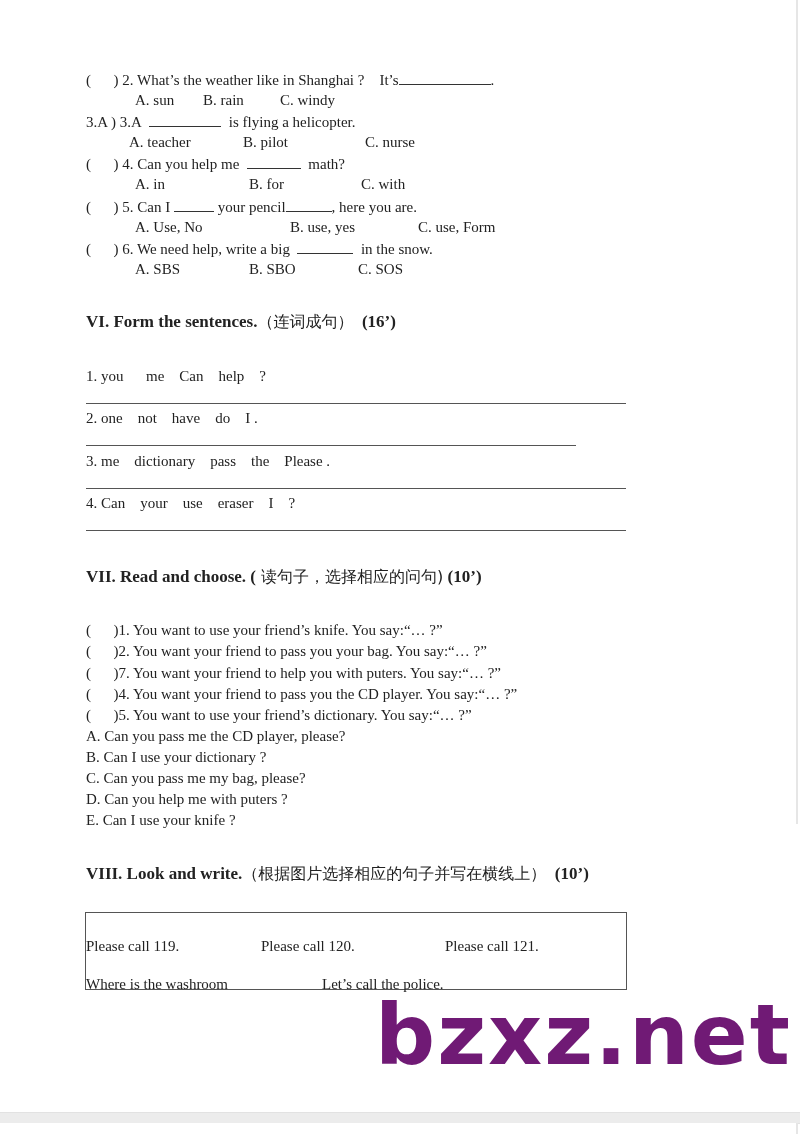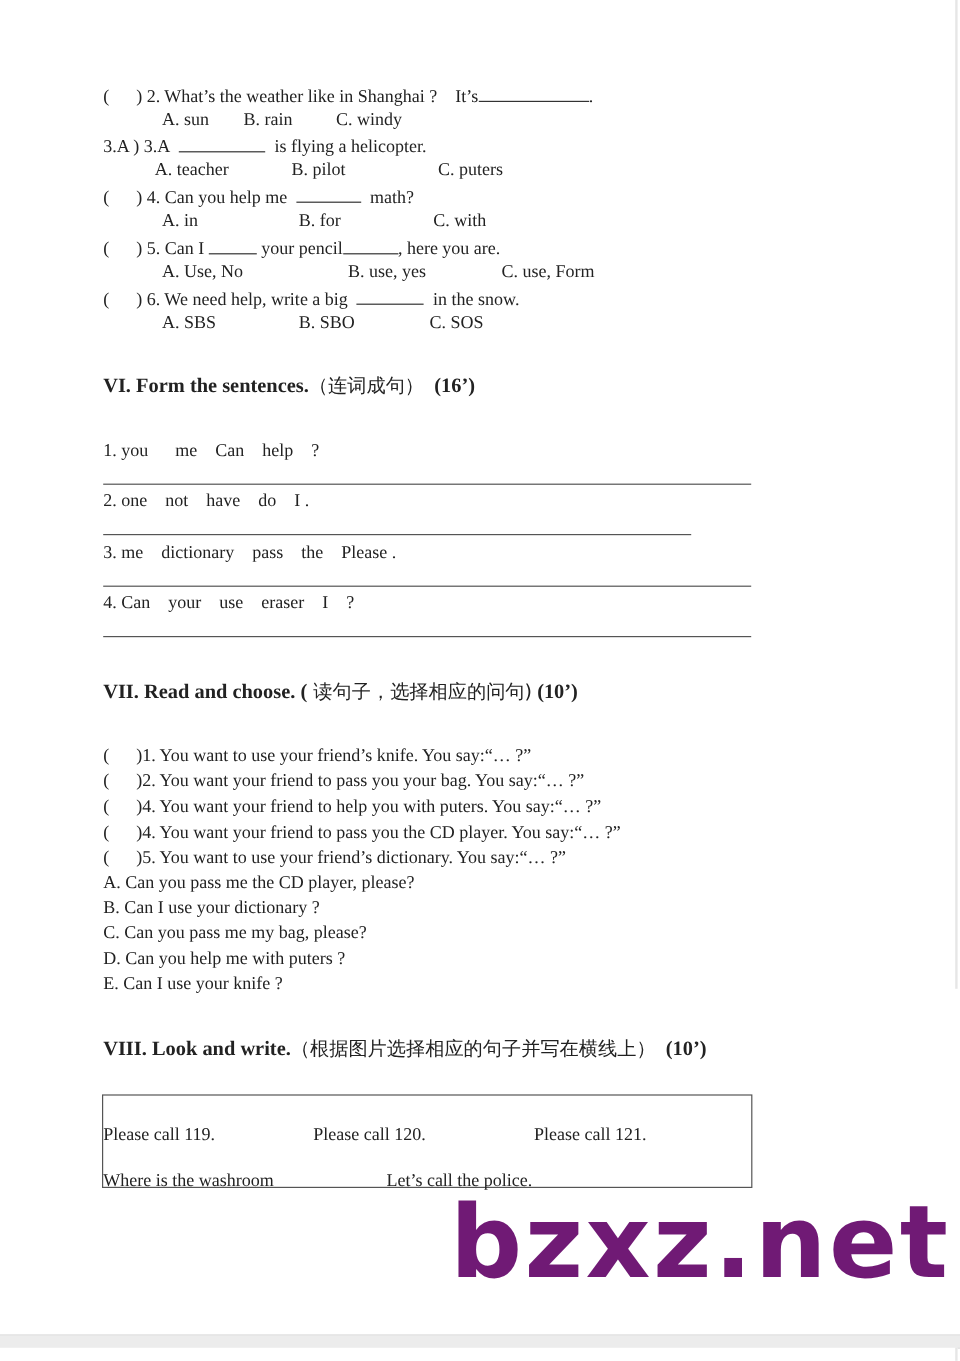--- a/index.html
+++ b/index.html
@@ -26,21 +26,21 @@
 <div class="page">
 
   <div class="abs t" style="left:86px; top:70px;"><span>(      ) 2.</span><span> What’s the weather like in Shanghai ?    It’s</span><span class="blank" style="width:92px;"></span><span>.</span></div>
   <div class="abs t" style="left:135px; top:91px;">A. sun</div>
   <div class="abs t" style="left:203px; top:91px;">B. rain</div>
   <div class="abs t" style="left:280px; top:91px;">C. windy</div>
 
   <div class="abs t" style="left:86px; top:112px;"><span>3.A ) 3.A</span>&nbsp;&nbsp;<span class="blank" style="width:72px;"></span>&nbsp;&nbsp;<span>is flying a helicopter.</span></div>
   <div class="abs t" style="left:129px; top:133px;">A. teacher</div>
   <div class="abs t" style="left:243px; top:133px;">B. pilot</div>
-  <div class="abs t" style="left:365px; top:133px;">C. puters</div>
+  <div class="abs t" style="left:365px; top:133px;">C. nurse</div>
 
   <div class="abs t" style="left:86px; top:154px;"><span>(      ) 4.</span><span> Can you help me</span>&nbsp;&nbsp;<span class="blank" style="width:54px;"></span>&nbsp;&nbsp;<span>math?</span></div>
   <div class="abs t" style="left:135px; top:175px;">A. in</div>
   <div class="abs t" style="left:249px; top:175px;">B. for</div>
   <div class="abs t" style="left:361px; top:175px;">C. with</div>
 
   <div class="abs t" style="left:86px; top:197px;"><span>(      ) 5.</span><span> Can I</span>&nbsp;<span class="blank" style="width:40px;"></span>&nbsp;<span>your pencil</span><span class="blank" style="width:46px;"></span><span>, here you are.</span></div>
   <div class="abs t" style="left:135px; top:218px;">A. Use, No</div>
   <div class="abs t" style="left:290px; top:218px;">B. use, yes</div>
   <div class="abs t" style="left:418px; top:218px;">C. use, Form</div>
@@ -58,21 +58,21 @@
   <div class="rule" style="left:86px; top:445px; width:490px;"></div>
   <div class="abs t" style="left:86px; top:452px;">3. me    dictionary    pass    the    Please .</div>
   <div class="rule" style="left:86px; top:488px; width:540px;"></div>
   <div class="abs t" style="left:86px; top:494px;">4. Can    your    use    eraser    I    ?</div>
   <div class="rule" style="left:86px; top:530px; width:540px;"></div>
 
   <div class="abs h" style="left:86px; top:567px;"><span>VII. Read and choose. (</span><span class="cn"> 读句子，选择相应的问句)</span><span> (10’)</span></div>
 
   <div class="abs t" style="left:86px; top:621px;">(      )1. You want to use your friend’s knife. You say:“… ?”</div>
   <div class="abs t" style="left:86px; top:642px;">(      )2. You want your friend to pass you your bag. You say:“… ?”</div>
-  <div class="abs t" style="left:86px; top:664px;">(      )4. You want your friend to help you with puters. You say:“… ?”</div>
+  <div class="abs t" style="left:86px; top:664px;">(      )7. You want your friend to help you with puters. You say:“… ?”</div>
   <div class="abs t" style="left:86px; top:685px;">(      )4. You want your friend to pass you the CD player. You say:“… ?”</div>
   <div class="abs t" style="left:86px; top:706px;">(      )5. You want to use your friend’s dictionary. You say:“… ?”</div>
 
   <div class="abs t" style="left:86px; top:727px;">A. Can you pass me the CD player, please?</div>
   <div class="abs t" style="left:86px; top:748px;">B. Can I use your dictionary ?</div>
   <div class="abs t" style="left:86px; top:790px;">D. Can you help me with puters ?</div>
   <div class="abs t" style="left:86px; top:769px;">C. Can you pass me my bag, please?</div>
   <div class="abs t" style="left:86px; top:811px;">E. Can I use your knife ?</div>
 
   <div class="abs h" style="left:86px; top:864px;"><span>VIII. Look and write.</span><span class="cn">（根据图片选择相应的句子并写在横线上）</span>&nbsp;&nbsp;<span>(10’)</span></div>

